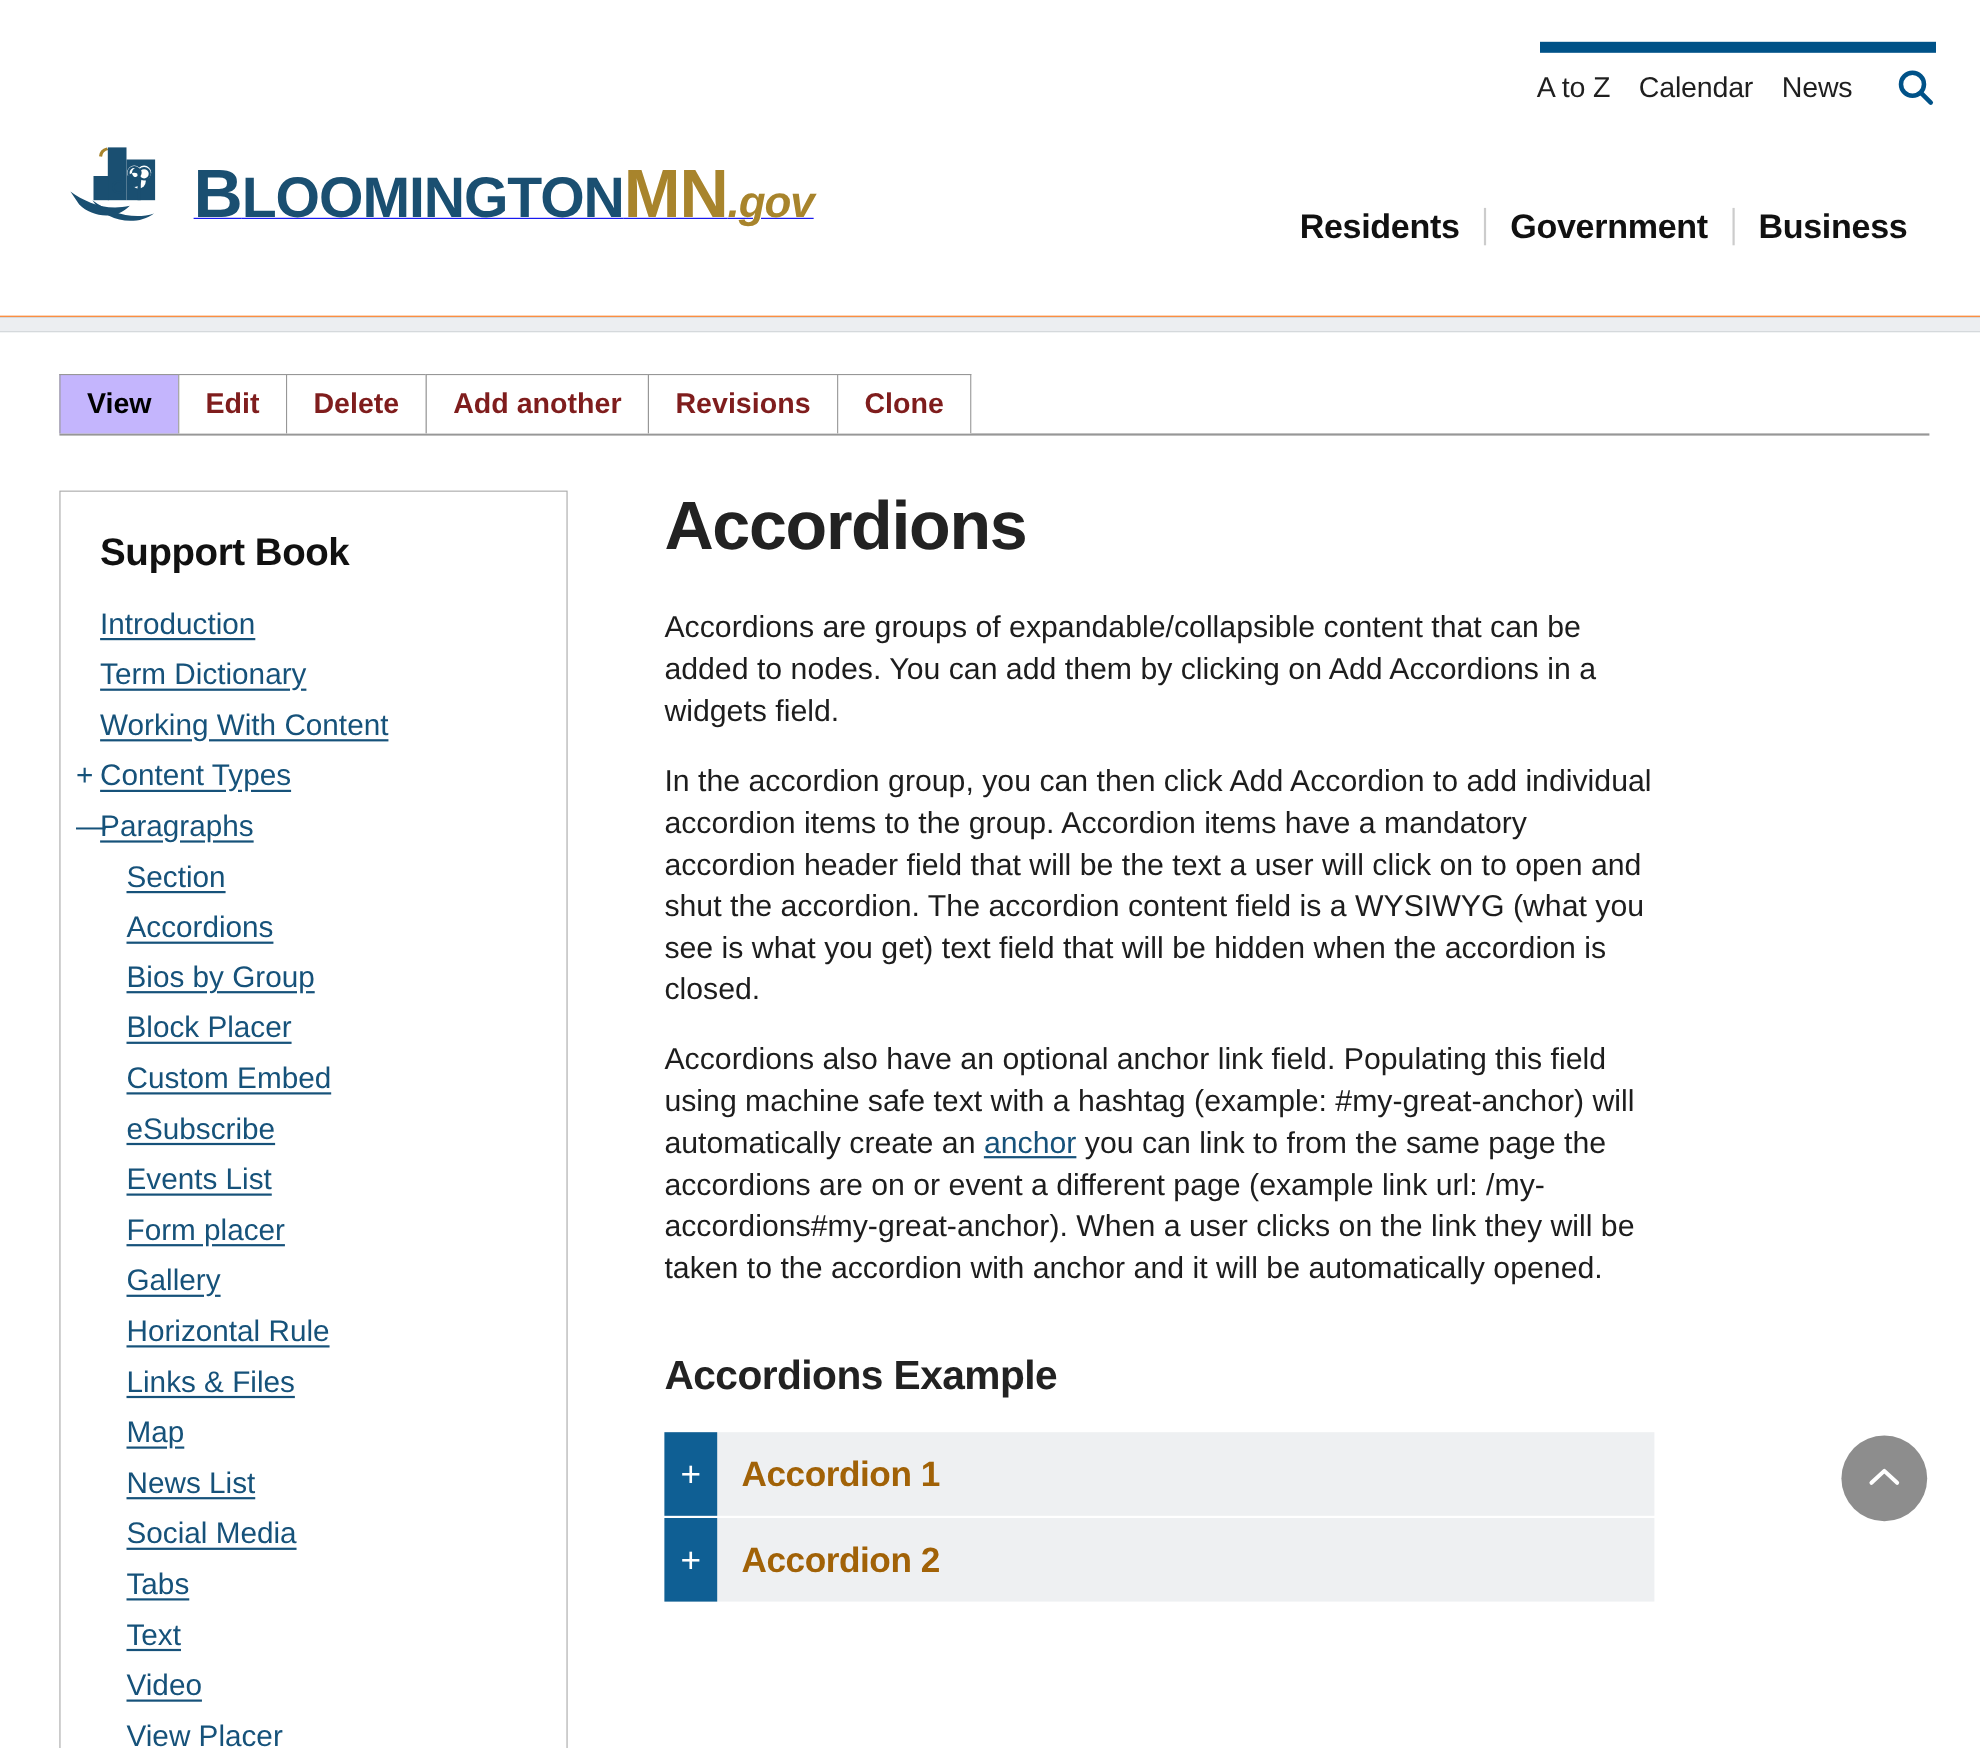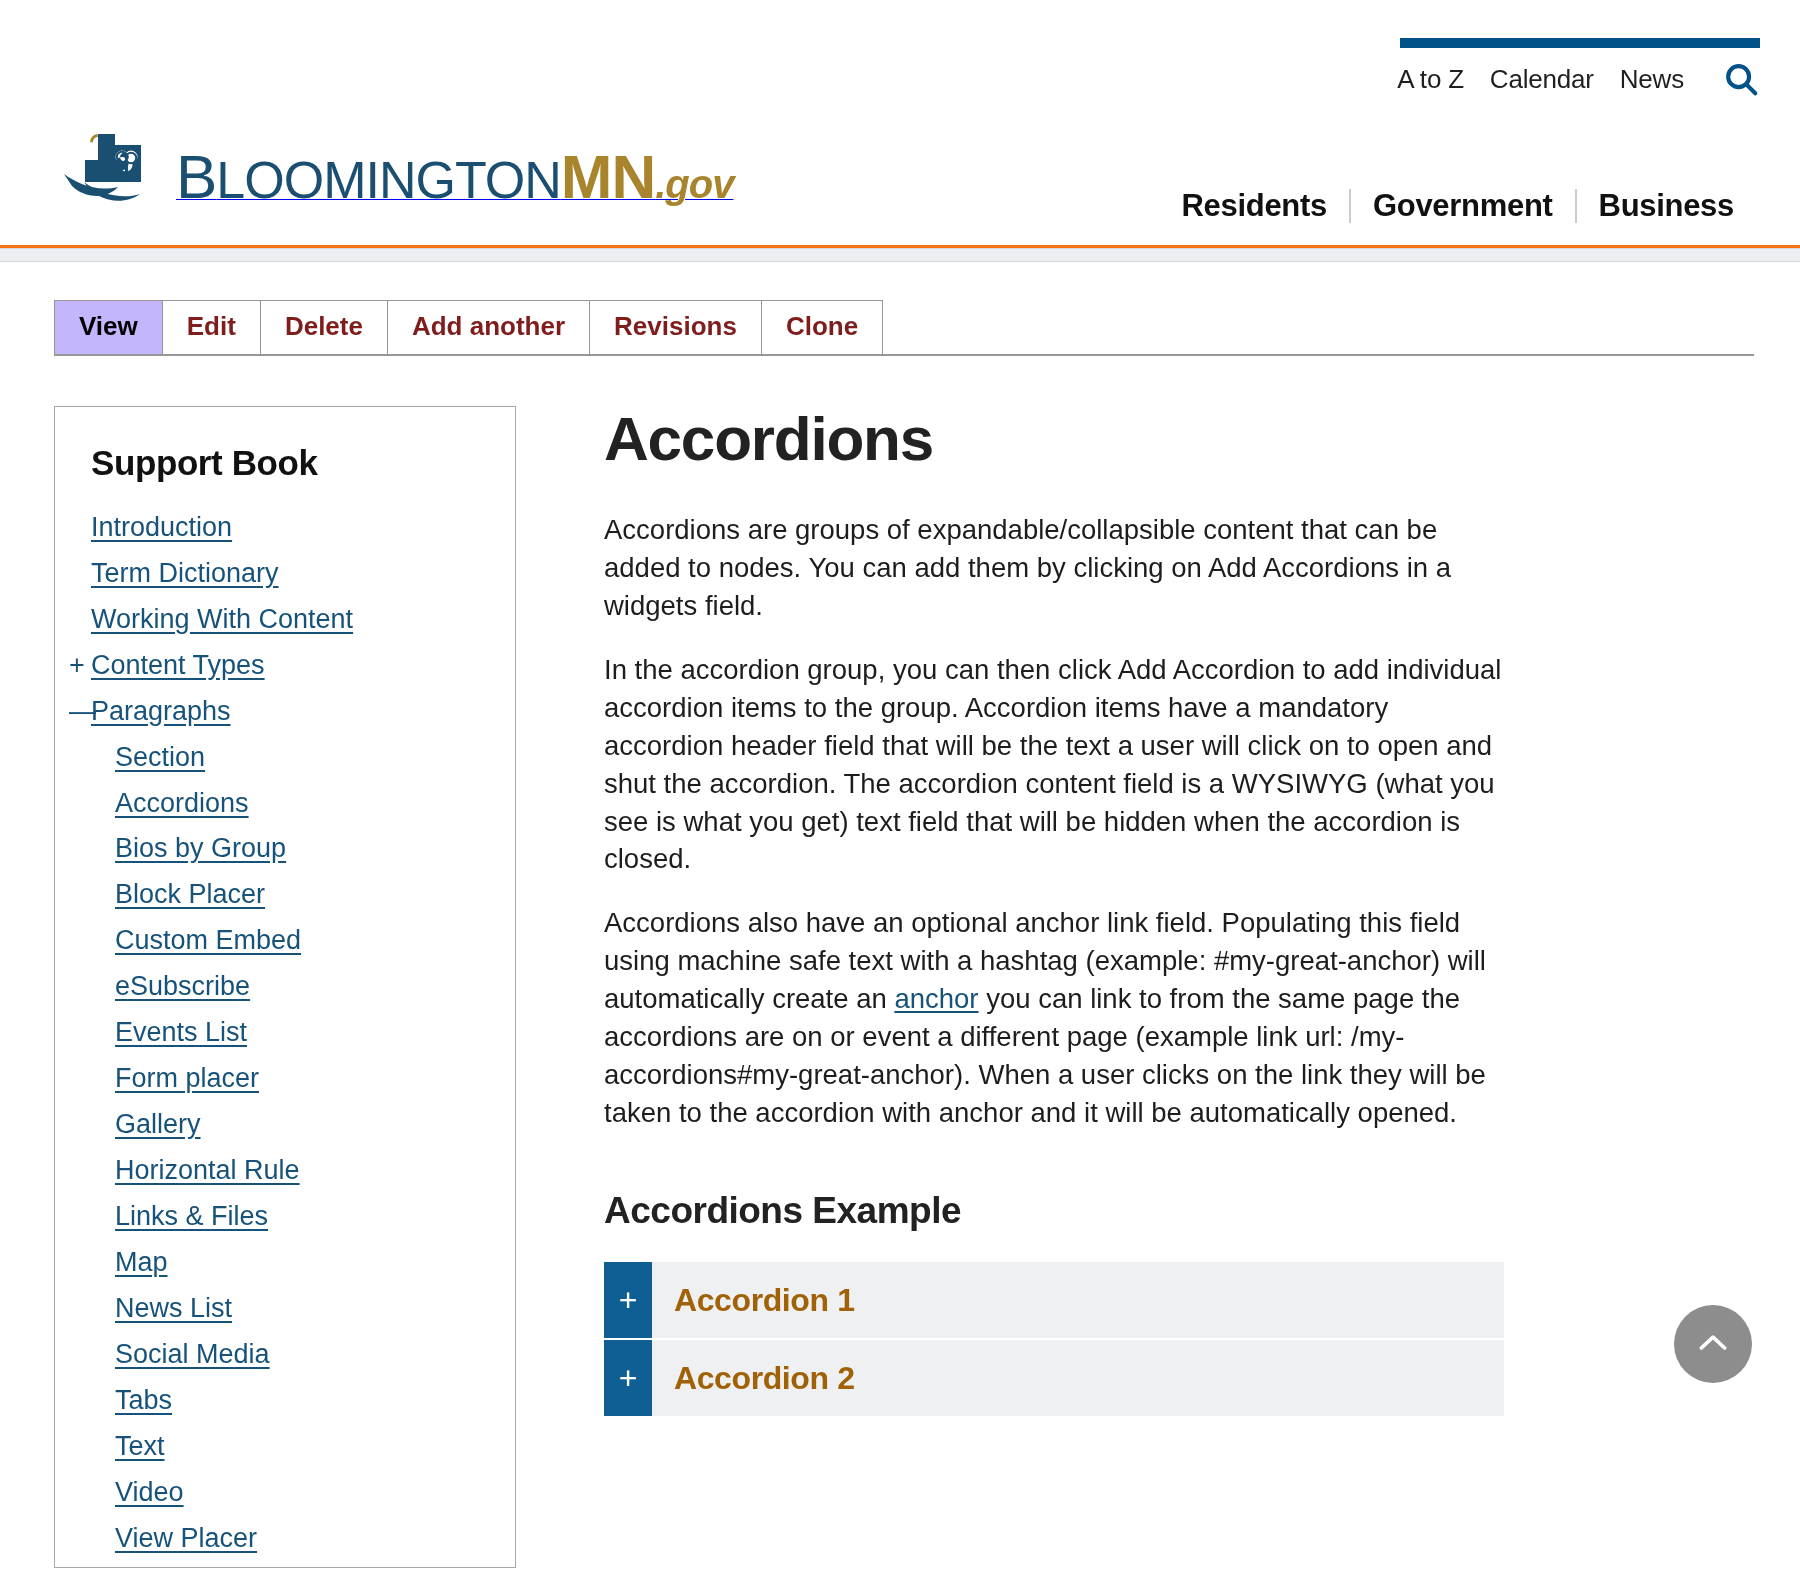--- a/index.html
+++ b/index.html
@@ -20,22 +20,22 @@
     top: 0; left: 0; right: 0;
     height: 6px;
     background: linear-gradient(to bottom, #d9d9d9 0%, #f2f2f2 60%, #ffffff 100%);
   }
 
   
   .site-header {
     position: relative;
     padding: 0;
     background: #fff;
-    height: 248px;
-    border-bottom: 3px solid #f97316;
+    height: 288px;
+    border-bottom: 1px solid #f97316;
   }
 
   .utility-wrap {
     position: absolute;
     top: 38px;
     right: 40px;
     text-align: right;
   }
   .utility-rule {
     width: 360px;
@@ -87,21 +87,21 @@
     font-family: "Liberation Sans", sans-serif;
     font-weight: bold;
     font-size: 0;
     line-height: 1;
     white-space: nowrap;
   }
   .logo-bloomington {
     font-size: 52px;
     color: #1a4f71;
     letter-spacing: -1px;
-    font-weight: normal;
+    font-weight: bold;
     font-stretch: condensed;
   }
   .logo-bloomington .cap { font-size: 62px; }
   .logo-mn {
     font-size: 62px;
     color: #a8842c;
     letter-spacing: -1px;
     font-weight: bold;
   }
   .logo-gov {

